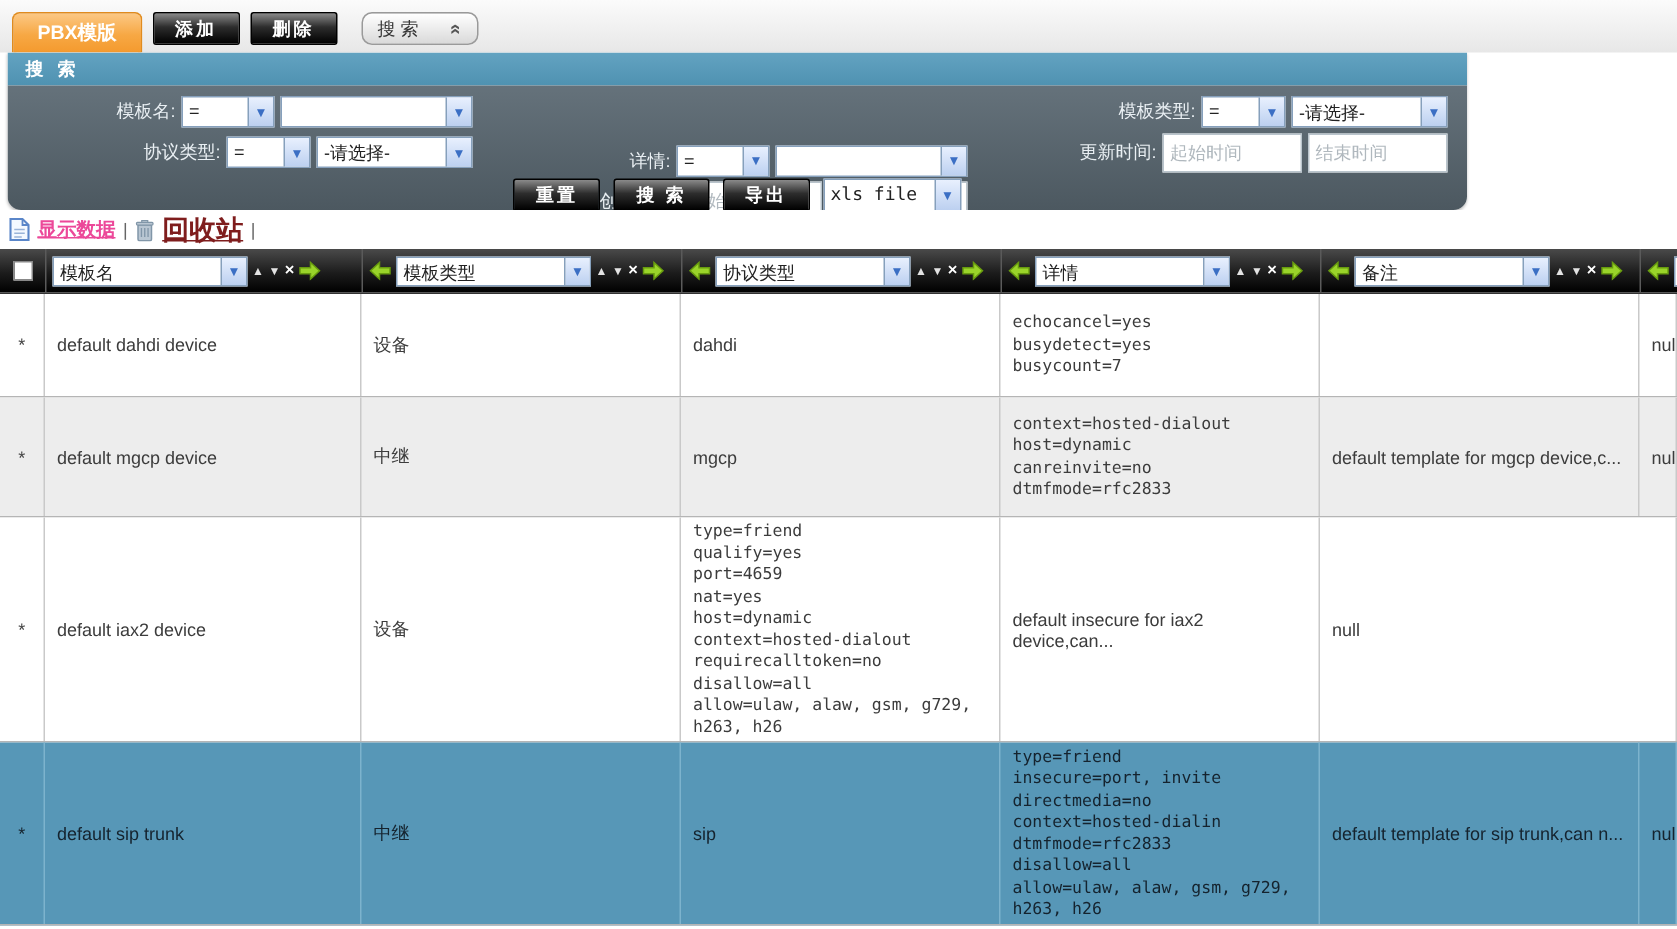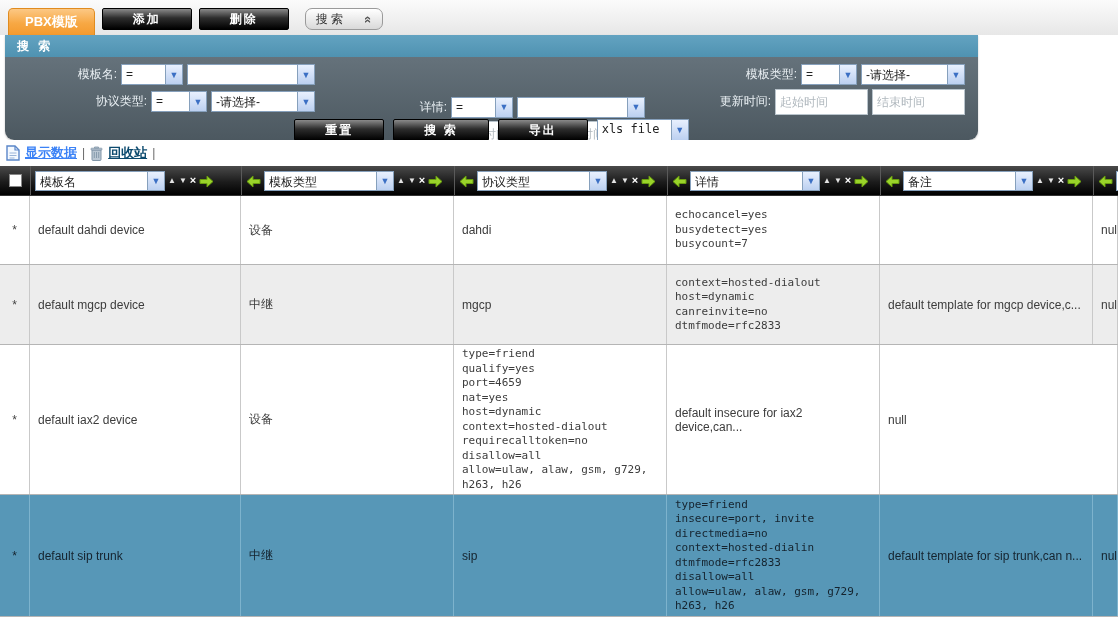--- a/index.html
+++ b/index.html
@@ -7,21 +7,21 @@
               font-family:"Liberation Sans","DejaVu Sans",sans-serif; }
   .page { position:relative; width:1118px; height:619px; overflow:hidden; }
 
   
   .tabbar { height:35px; background:linear-gradient(#fbfbfb,#e7e7e7);
             display:flex; align-items:flex-end; padding-left:8px; }
   .tab-active { height:27px; padding:0 16px; display:flex; align-items:center;
             background:linear-gradient(#fcc884,#f7a844 55%,#f49a2e);
             border:1px solid #e08b1e; border-bottom:none; border-radius:5px 5px 0 0;
             color:#fff; font-size:13px; font-weight:bold; cursor:pointer; }
-  .btn-dark { height:22px; margin:0 0 5px 7px; padding:0 30px; display:inline-flex;
+  .btn-dark { height:22px; margin:0 0 5px 7px; padding:0 14px; display:inline-flex;
             align-items:center; justify-content:center;
             background:linear-gradient(#8a8a8a,#2d2d2d 45%,#000);
             border:1px solid #000; border-radius:2px; color:#fff; font-size:12px;
             font-weight:bold; letter-spacing:2px; cursor:pointer; }
   .btn-toggle { height:22px; margin:0 0 5px 16px; padding:0 10px; display:inline-flex;
             align-items:center; gap:22px; background:linear-gradient(#fff,#d9d9d9);
             border:1px solid #9a9a9a; border-radius:7px; color:#333; font-size:12px;
             cursor:pointer; }
   .chevron-up2 { display:inline-block; transform:rotate(90deg); font-weight:bold;
             color:#555; font-size:13px; }
@@ -54,23 +54,23 @@
   .tinput::placeholder { color:#b0b8be; }
   .btnrow { display:flex; justify-content:center; align-items:center; gap:9px;
          margin-top:2px; }
   .btnrow .btn-dark { margin:0; height:22px; }
   .sel-xls { width:92px; height:22px; }
   .sel-xls .txt { font-family:"DejaVu Sans Mono",monospace; font-size:12px; }
 
   
   .linksrow { position:absolute; left:0; top:140px; width:1118px; height:26px;
          background:#fff; display:flex; align-items:center; padding-left:6px; gap:5px; }
-  .link-orange { color:#3b82f6; font-size:13px; font-weight:bold;
+  .link-orange { color:#ec4899; font-size:13px; font-weight:bold;
          text-decoration:underline; cursor:pointer; }
-  .link-blue { color:#0c4a6e; font-size:13px; font-weight:bold;
+  .link-blue { color:#7f1d1d; font-size:18px; font-weight:bold;
          text-decoration:underline; cursor:pointer; }
   .lsep { color:#666; font-size:12px; }
 
   
   .tbl { position:absolute; left:0; top:166px; width:1118px; }
   .thead { display:flex; height:30px;
          background:linear-gradient(#4a4a4a,#1c1c1c 55%,#000);
          border-bottom:1px solid #333; }
   .th { display:flex; align-items:center; gap:3px; padding:1px 4px;
          border-left:1px solid #5a5a5a; overflow:hidden; }

